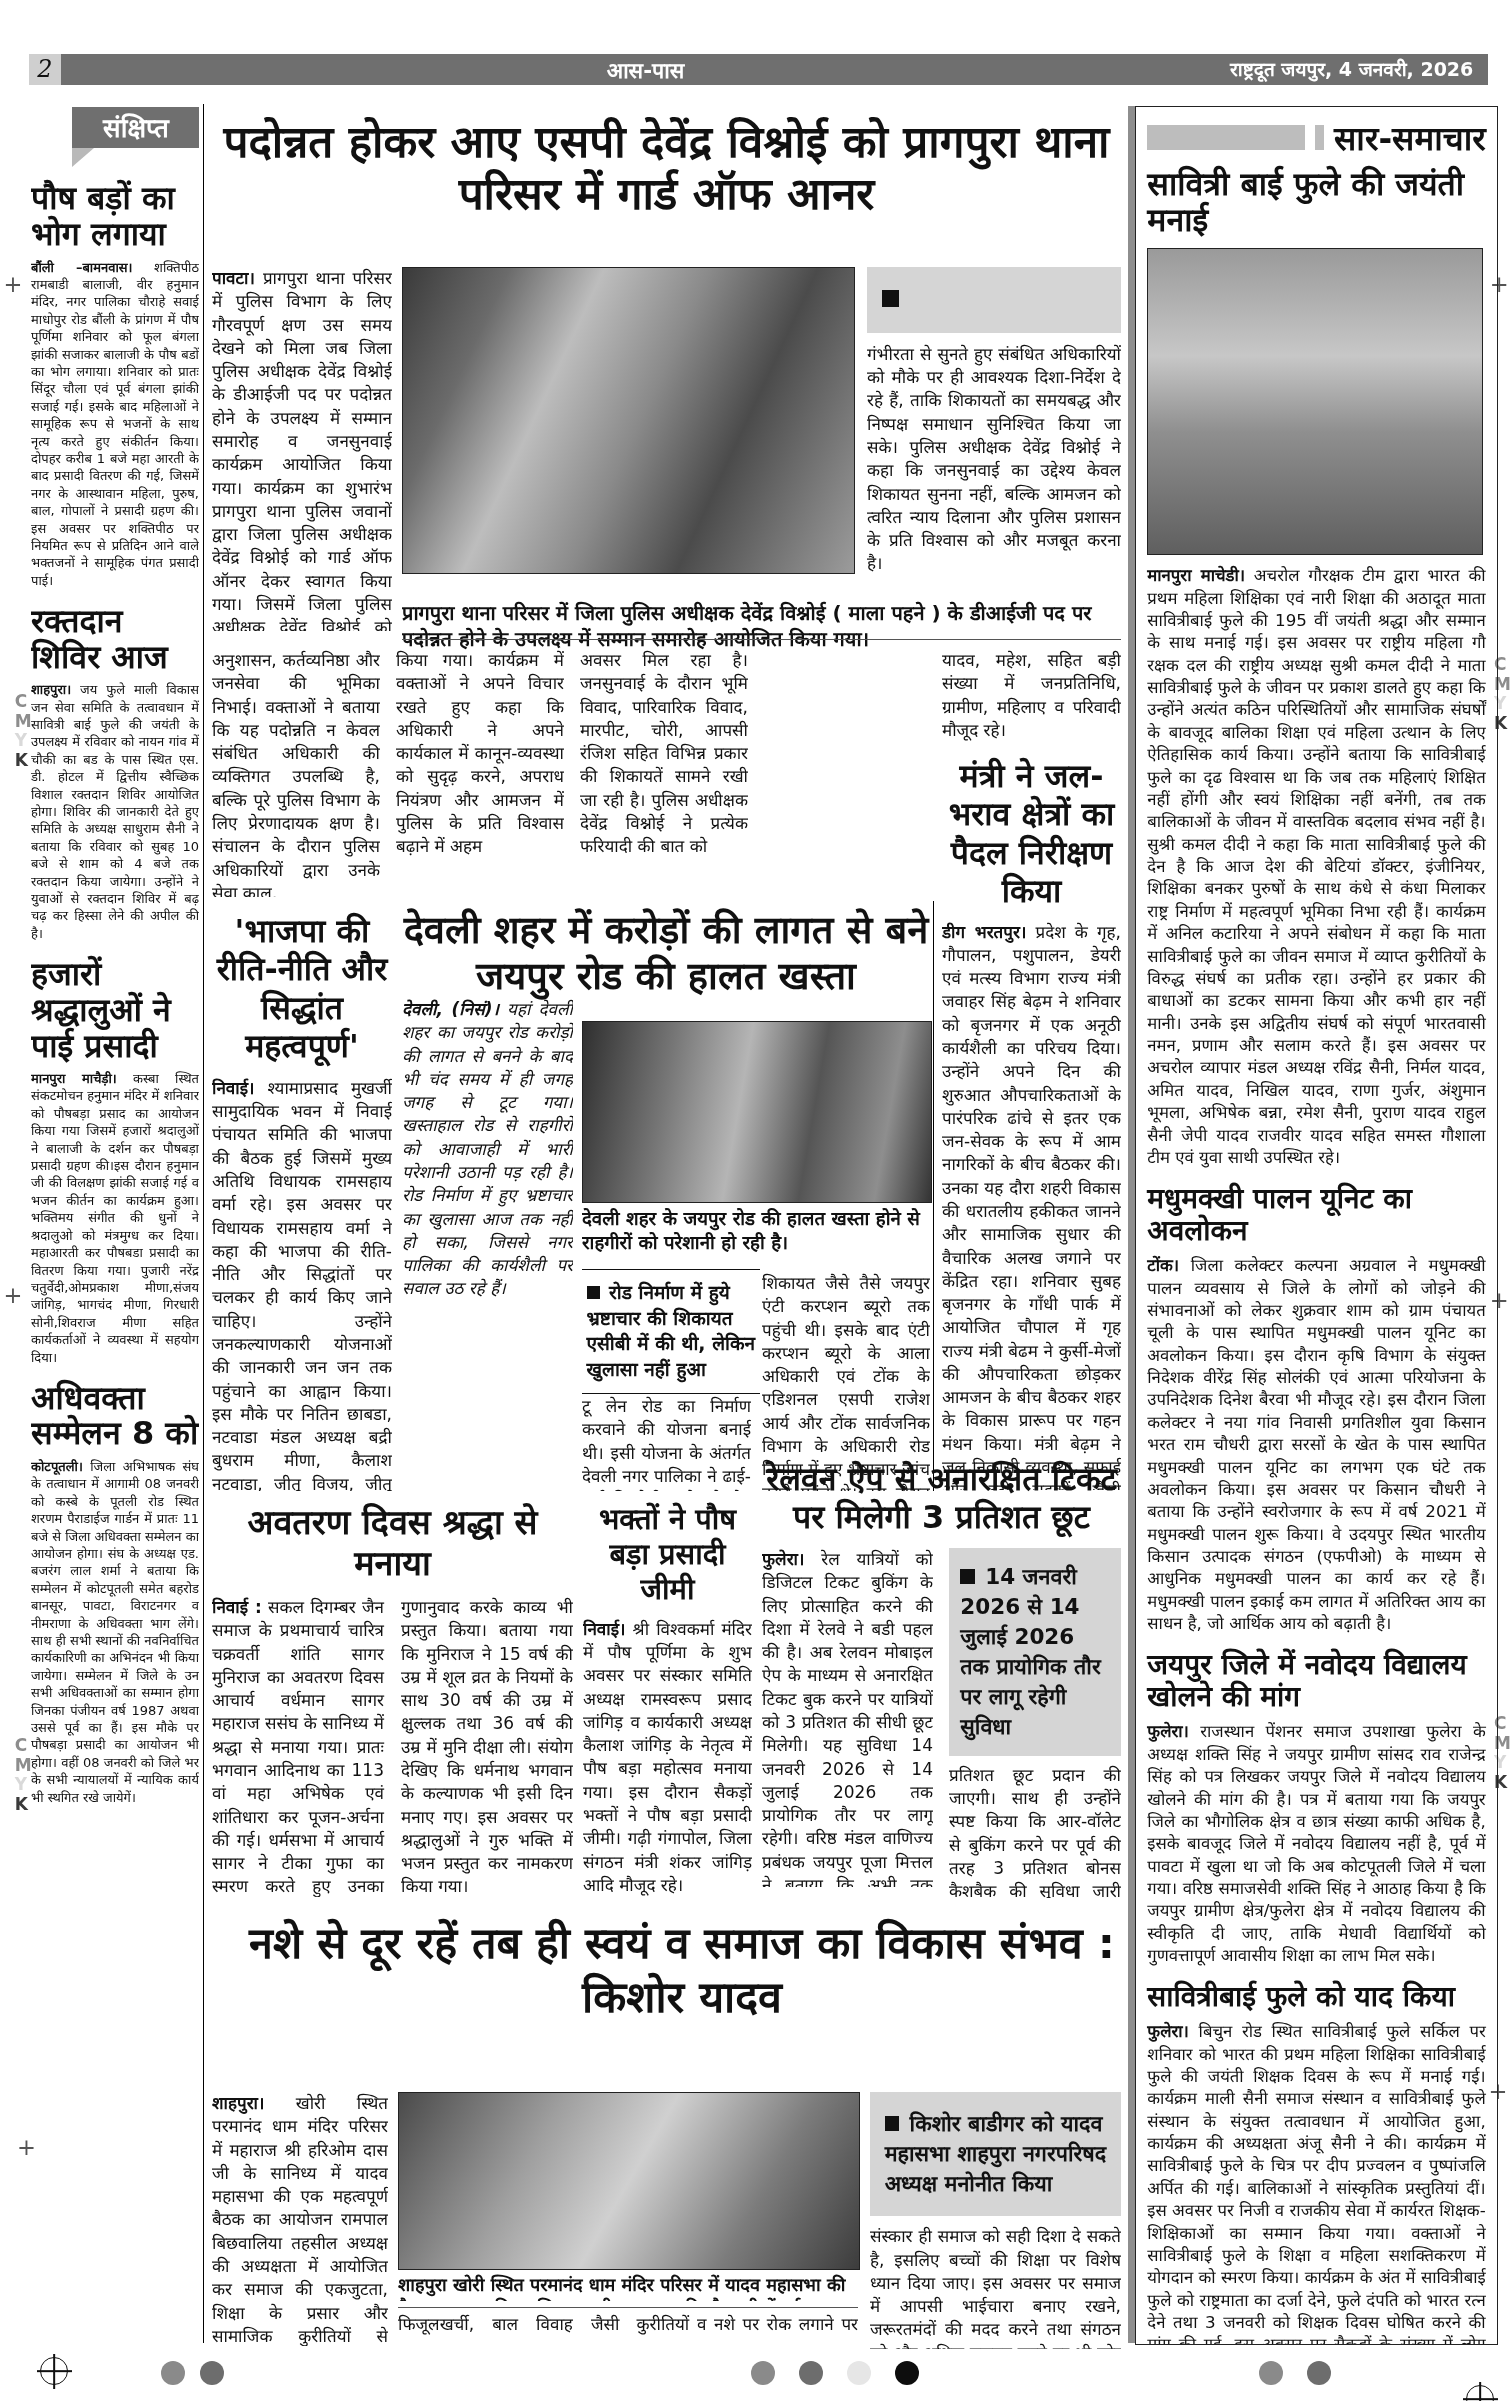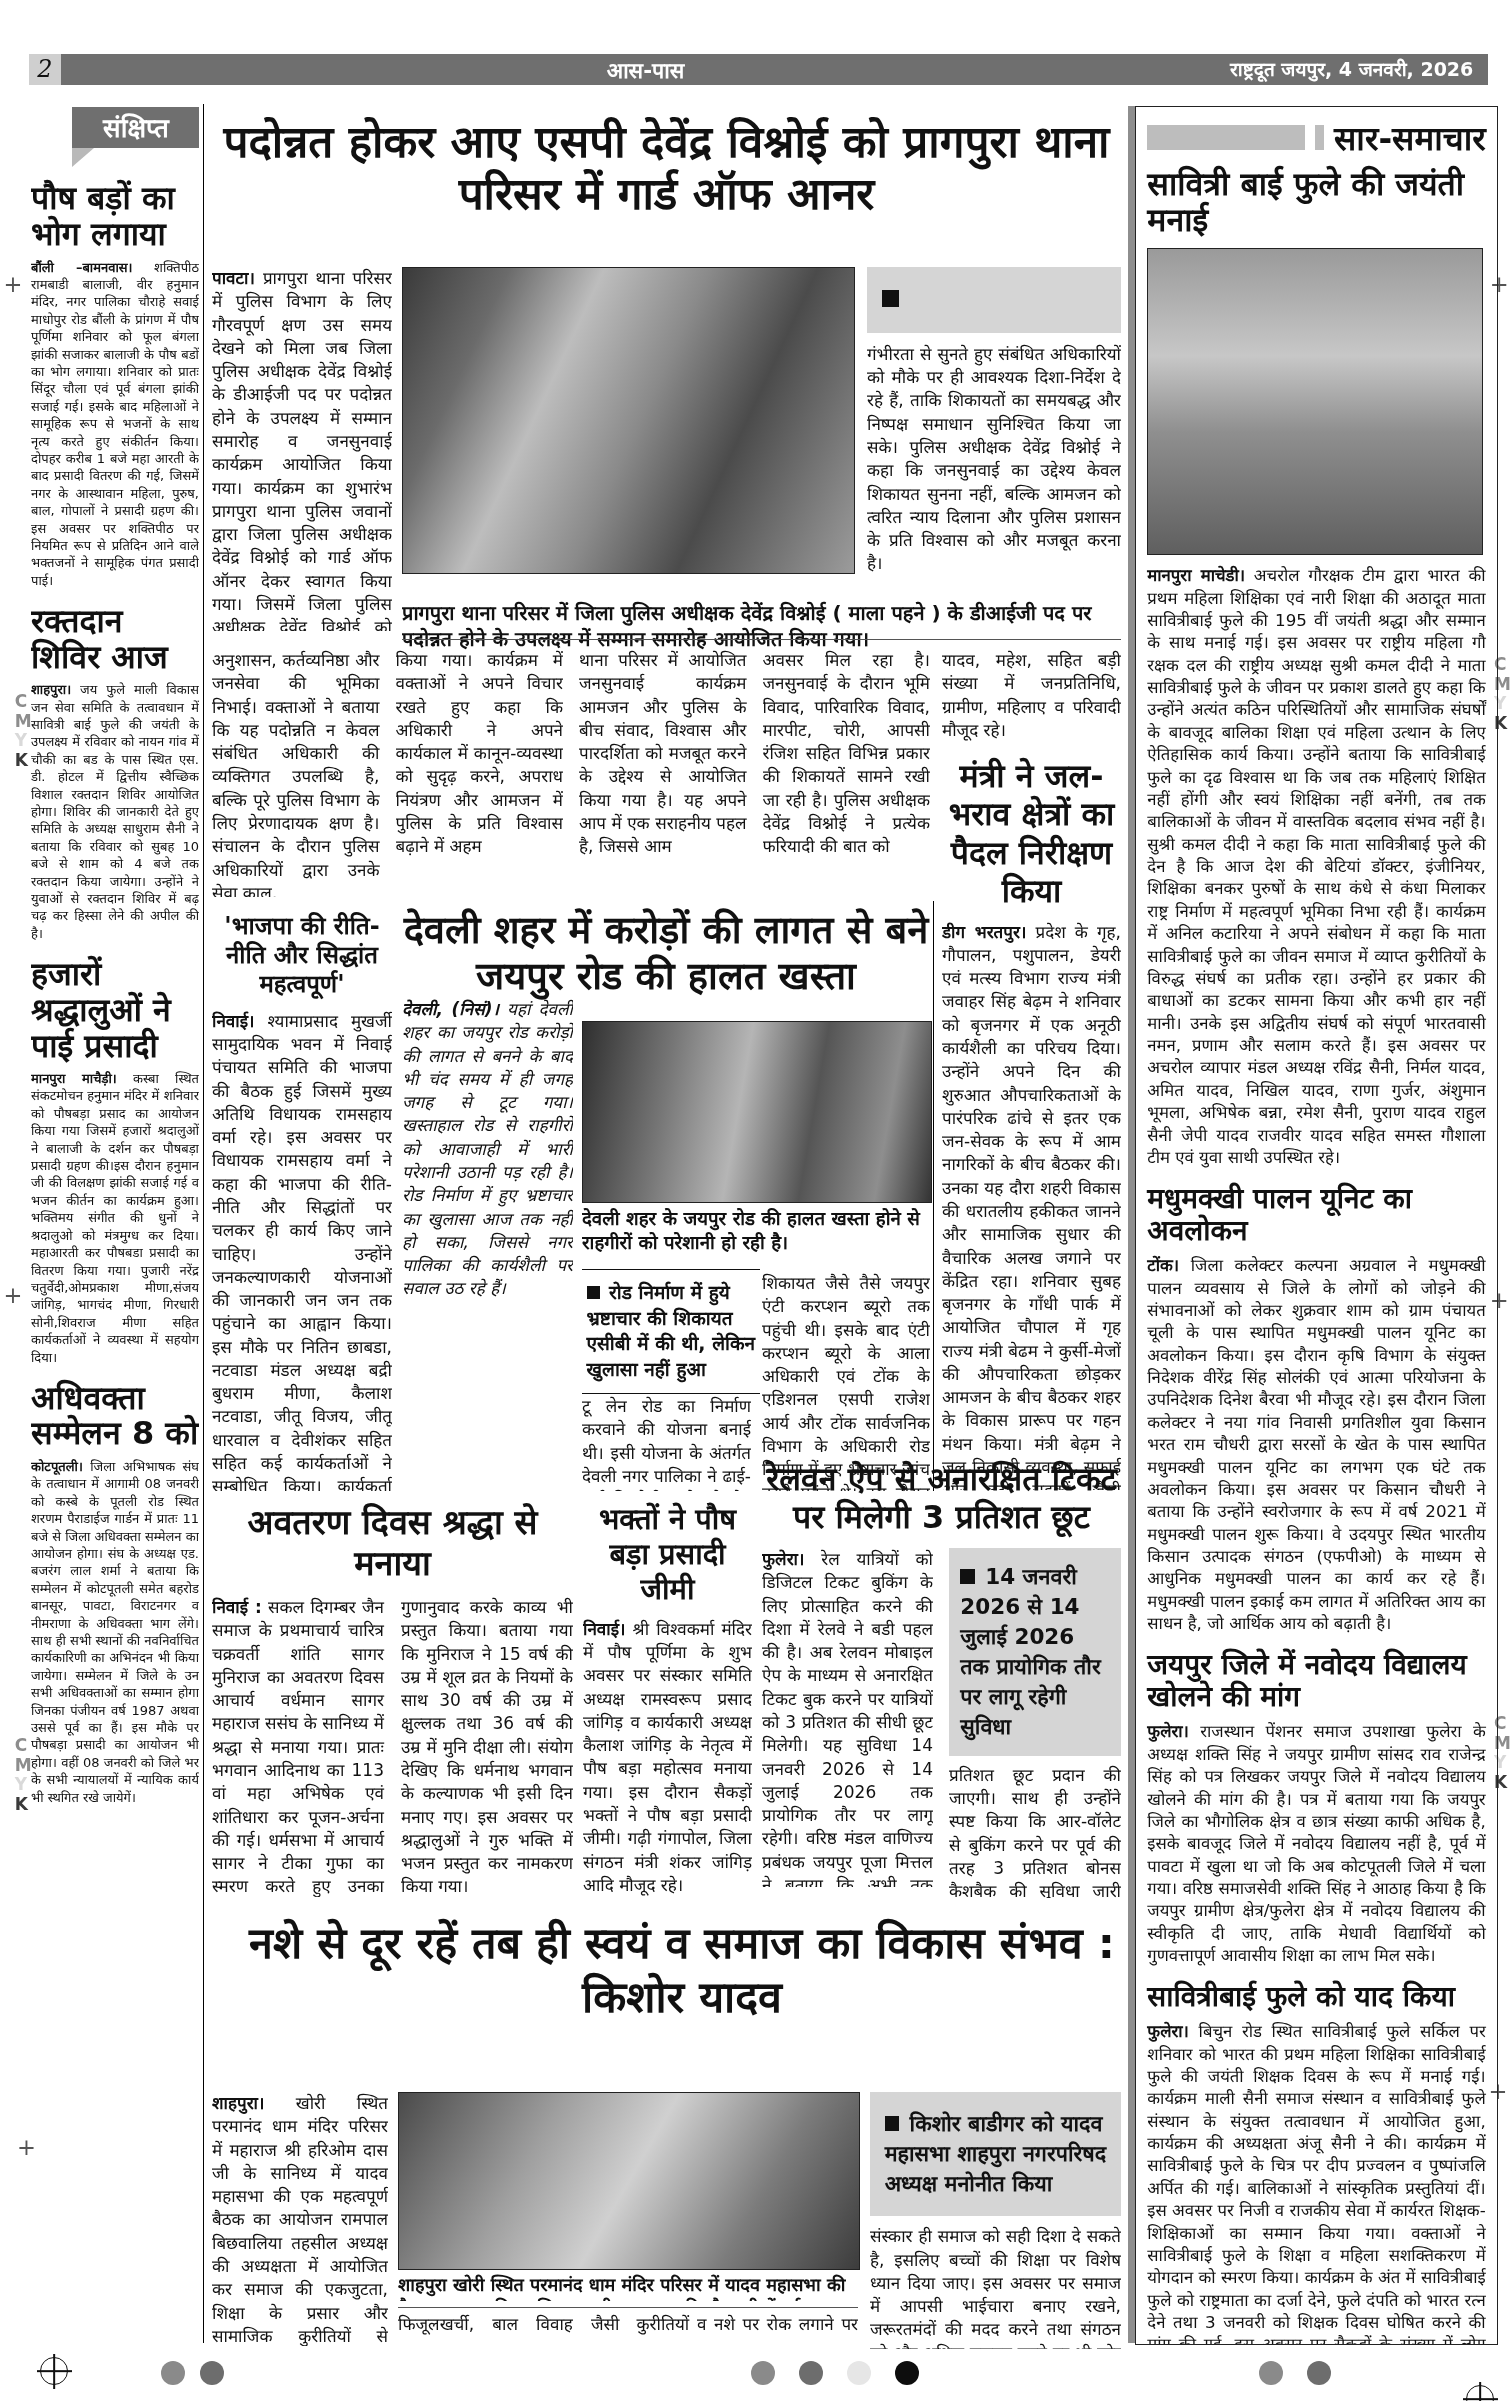--- a/index.html
+++ b/index.html
@@ -134,33 +134,32 @@
     <div class="body-text" style="margin-top:10.2px;">गंभीरता से सुनते हुए संबंधित अधिकारियों को मौके पर ही आवश्यक दिशा-निर्देश दे रहे हैं, ताकि शिकायतों का समयबद्ध और निष्पक्ष समाधान सुनिश्चित किया जा सके। पुलिस अधीक्षक देवेंद्र विश्नोई ने कहा कि जनसुनवाई का उद्देश्य केवल शिकायत सुनना नहीं, बल्कि आमजन को त्वरित न्याय दिलाना और पुलिस प्रशासन के प्रति विश्वास को और मजबूत करना है।</div>
   </div>
 
   <div class="abs caption clip" style="left:402px;top:600px;width:719px;height:54px;">प्रागपुरा थाना परिसर में जिला पुलिस अधीक्षक देवेंद्र विश्नोई ( माला पहने ) के डीआईजी पद पर पदोन्नत होने के उपलक्ष्य में सम्मान समारोह आयोजित किया गया।</div>
   <div class="abs hrule" style="left:402px;top:639px;width:719px;height:0.6px;background:#555;"></div>
 
   <div class="abs clip" style="left:212px;top:649px;width:718px;height:248px;">
     <div style="display:flex;gap:16px;">
       <div class="body-text clip" style="width:168px;height:248px;">अनुशासन, कर्तव्यनिष्ठा और जनसेवा की भूमिका निभाई। वक्ताओं ने बताया कि यह पदोन्नति न केवल संबंधित अधिकारी की व्यक्तिगत उपलब्धि है, बल्कि पूरे पुलिस विभाग के लिए प्रेरणादायक क्षण है। संचालन के दौरान पुलिस अधिकारियों द्वारा उनके सेवा काल,</div>
       <div class="body-text clip" style="width:168px;height:248px;">किया गया। कार्यक्रम में वक्ताओं ने अपने विचार रखते हुए कहा कि अधिकारी ने अपने कार्यकाल में कानून-व्यवस्था को सुदृढ़ करने, अपराध नियंत्रण और आमजन में पुलिस के प्रति विश्वास बढ़ाने में अहम</div>
-      <div class="body-text clip" style="width:168px;height:248px;">थाना परिसर में आयोजित जनसुनवाई कार्यक्रम आमजन और पुलिस के बीच संवाद, विश्वास और पारदर्शिता को मजबूत करने के उद्देश्य से आयोजित किया गया है। यह अपने आप में एक सराहनीय पहल है, जिससे आम</div>
       <div class="body-text clip" style="width:168px;height:248px;">अवसर मिल रहा है। जनसुनवाई के दौरान भूमि विवाद, पारिवारिक विवाद, मारपीट, चोरी, आपसी रंजिश सहित विभिन्न प्रकार की शिकायतें सामने रखी जा रही है। पुलिस अधीक्षक देवेंद्र विश्नोई ने प्रत्येक फरियादी की बात को</div>
     </div>
   </div>
 
   <div class="abs clip" style="left:942px;top:649px;width:179px;height:841px;">
     <div class="body-text">यादव, महेश, सहित बड़ी संख्या में जनप्रतिनिधि, ग्रामीण, महिलाए व परिवादी मौजूद रहे।</div>
     <div class="h-md" style="font-size:32px;margin:14.7px 0 10.2px 0;">मंत्री ने जल-भराव क्षेत्रों का पैदल निरीक्षण किया</div>
     <div class="body-text"><b class="dl">डीग भरतपुर।</b> <span>प्रदेश के गृह, गौपालन, पशुपालन, डेयरी एवं मत्स्य विभाग राज्य मंत्री जवाहर सिंह बेढ़म ने शनिवार को बृजनगर में एक अनूठी कार्यशैली का परिचय दिया। उन्होंने अपने दिन की शुरुआत औपचारिकताओं के पारंपरिक ढांचे से इतर एक जन-सेवक के रूप में आम नागरिकों के बीच बैठकर की। उनका यह दौरा शहरी विकास की धरातलीय हकीकत जानने और सामाजिक सुधार की वैचारिक अलख जगाने पर केंद्रित रहा। शनिवार सुबह बृजनगर के गाँधी पार्क में आयोजित चौपाल में गृह राज्य मंत्री बेढम ने कुर्सी-मेजों की औपचारिकता छोड़कर आमजन के बीच बैठकर शहर के विकास प्रारूप पर गहन मंथन किया। मंत्री बेढ़म ने जल निकासी व्यवस्था, सफाई और टूटी सड़कों जैसी समस्याओं पर अधिकारियों से विस्तृत चर्चा की तथा जल-भराव वाले क्षेत्रों का पैदल निरीक्षण कर समस्याओं का शीघ्र और स्थायी समाधान करने के निर्देश दिए। इस दौरान बड़ी संख्या में स्थानीय नागरिक और अधिकारी मौजूद रहे।</span></div>
   </div>
 
   <div class="abs clip" style="left:212px;top:912px;width:180px;height:579px;">
-    <div class="h-md" style="font-size:24px;margin-bottom:11.3px;">'भाजपा की रीति-नीति और सिद्धांत महत्वपूर्ण'</div>
+    <div class="h-md" style="font-size:32px;margin-bottom:11.3px;">'भाजपा की रीति-नीति और सिद्धांत महत्वपूर्ण'</div>
     <div class="body-text"><b class="dl">निवाई।</b> <span>श्यामाप्रसाद मुखर्जी सामुदायिक भवन में निवाई पंचायत समिति की भाजपा की बैठक हुई जिसमें मुख्य अतिथि विधायक रामसहाय वर्मा रहे। इस अवसर पर विधायक रामसहाय वर्मा ने कहा की भाजपा की रीति-नीति और सिद्धांतों पर चलकर ही कार्य किए जाने चाहिए। उन्होंने जनकल्याणकारी योजनाओं की जानकारी जन जन तक पहुंचाने का आह्वान किया। इस मौके पर नितिन छाबडा, नटवाडा मंडल अध्यक्ष बद्री बुधराम मीणा, कैलाश नटवाडा, जीतू विजय, जीतू धारवाल व देवीशंकर सहित सहित कई कार्यकर्ताओं ने सम्बोधित किया। कार्यकर्ता सम्मेलन में पार्षद ओमप्रकाश गुप्ता, सीता देवी वर्मा, सुशीला सालोदिया ममता जाट व मंजू बलाई सहित सैकड़ों कार्यकर्ता मौजूद थे।</span></div>
   </div>
 
   <div class="abs h-md" style="left:402px;top:908px;width:528px;font-size:38px;">देवली शहर में करोड़ों की लागत से बने जयपुर रोड की हालत खस्ता</div>
 
   <div class="abs clip body-text" style="left:402px;top:998px;width:171px;height:469px;font-style:italic;">
     <b class="dl">देवली, (निसं)।</b> <span>यहां देवली शहर का जयपुर रोड करोड़ों की लागत से बनने के बाद भी चंद समय में ही जगह जगह से टूट गया। खस्ताहाल रोड से राहगीरों को आवाजाही में भारी परेशानी उठानी पड़ रही है। रोड निर्माण में हुए भ्रष्टाचार का खुलासा आज तक नहीं हो सका, जिससे नगर पालिका की कार्यशैली पर सवाल उठ रहे हैं।</span>
   </div>
 
   <div class="abs photo ph3" style="left:582px;top:1021px;width:348px;height:180px;border-width:0.6px;"></div>

